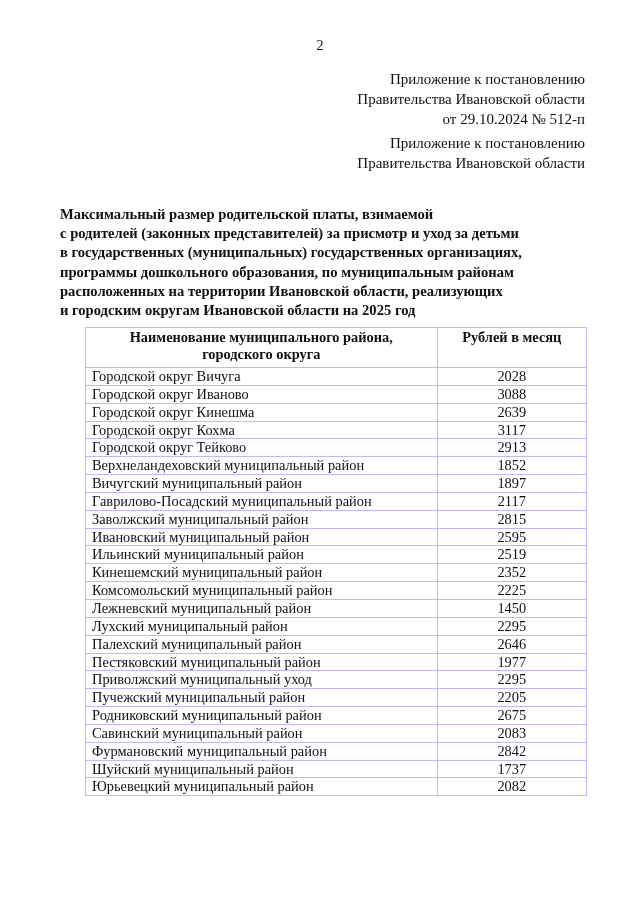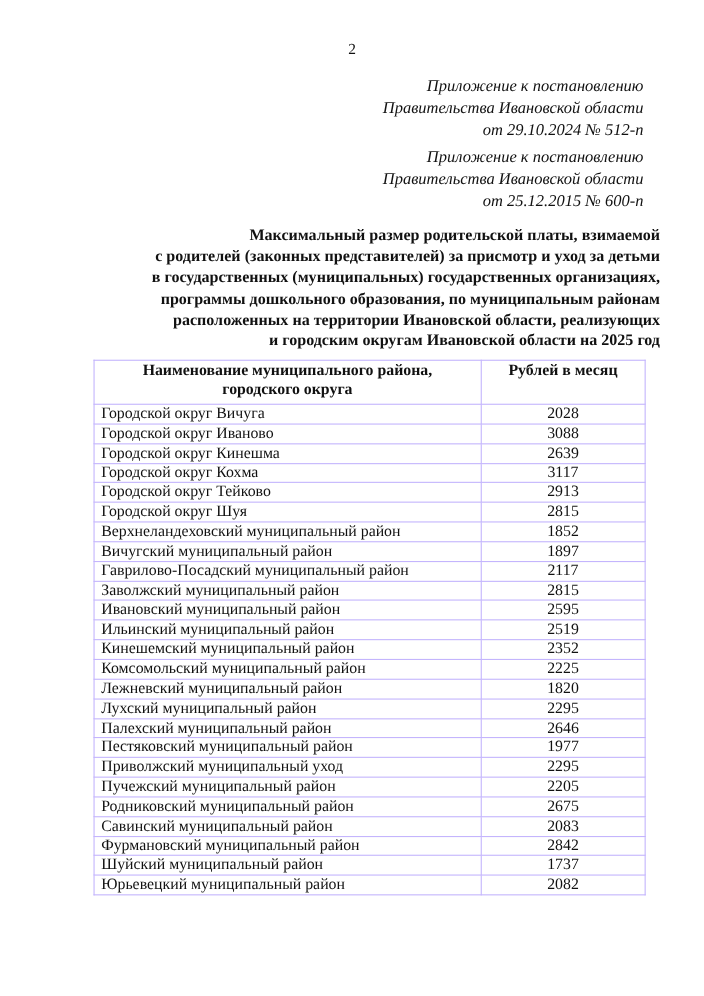--- a/index.html
+++ b/index.html
@@ -22,31 +22,30 @@
       width: 640px;
       text-align: center;
       font-size: 14px;
     }
     .appendix {
       position: absolute;
       right: 55px;
       text-align: right;
       font-size: 15px;
       line-height: 20px;
-      font-style: italic;
     }
     .appendix.first { top: 69px; }
     .appendix.second { top: 133px; }
     .appendix div { white-space: nowrap; }
     .doc-title {
       position: absolute;
       top: 205px;
       left: 60px;
       width: 540px;
-      text-align: right;
+      text-align: left;
       font-weight: bold;
       font-size: 14.6px;
       line-height: 19.2px;
     }
     .doc-title div { white-space: nowrap; }
     table.fees {
       position: absolute;
       top: 327px;
       left: 85px;
       width: 502px;
@@ -81,21 +80,20 @@
 
 <div class="appendix first">
   <div>Приложение к постановлению</div>
   <div>Правительства Ивановской области</div>
   <div>от 29.10.2024 № 512-п</div>
 </div>
 
 <div class="appendix second">
   <div>Приложение к постановлению</div>
   <div>Правительства Ивановской области</div>
-  <div>от 25.12.2015 № 600-п</div>
 </div>
 
 <div class="doc-title">
   <div>Максимальный размер родительской платы, взимаемой</div>
   <div>с родителей (законных представителей) за присмотр и уход за детьми</div>
   <div>в государственных (муниципальных) государственных организациях,</div>
   <div>программы дошкольного образования, по муниципальным районам</div>
   <div>расположенных на территории Ивановской области, реализующих</div>
   <div>и городским округам Ивановской области на 2025 год</div>
 </div>
@@ -129,24 +127,20 @@
       </tr>
       <tr>
         <td class="name">Городской округ Кохма</td>
         <td class="value">3117</td>
       </tr>
       <tr>
         <td class="name">Городской округ Тейково</td>
         <td class="value">2913</td>
       </tr>
       <tr>
-        <td class="name">Городской округ Шуя</td>
-        <td class="value">2815</td>
-      </tr>
-      <tr>
         <td class="name">Верхнеландеховский муниципальный район</td>
         <td class="value">1852</td>
       </tr>
       <tr>
         <td class="name">Вичугский муниципальный район</td>
         <td class="value">1897</td>
       </tr>
       <tr>
         <td class="name">Гаврилово-Посадский муниципальный район</td>
         <td class="value">2117</td>
@@ -166,21 +160,21 @@
       <tr>
         <td class="name">Кинешемский муниципальный район</td>
         <td class="value">2352</td>
       </tr>
       <tr>
         <td class="name">Комсомольский муниципальный район</td>
         <td class="value">2225</td>
       </tr>
       <tr>
         <td class="name">Лежневский муниципальный район</td>
-        <td class="value">1820</td>
+        <td class="value">1450</td>
       </tr>
       <tr>
         <td class="name">Лухский муниципальный район</td>
         <td class="value">2295</td>
       </tr>
       <tr>
         <td class="name">Палехский муниципальный район</td>
         <td class="value">2646</td>
       </tr>
       <tr>

